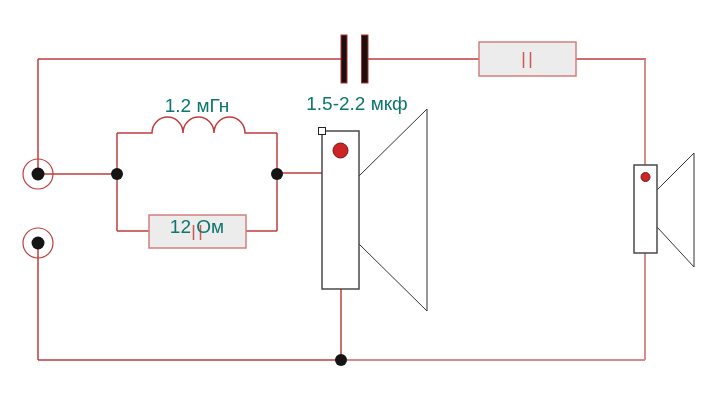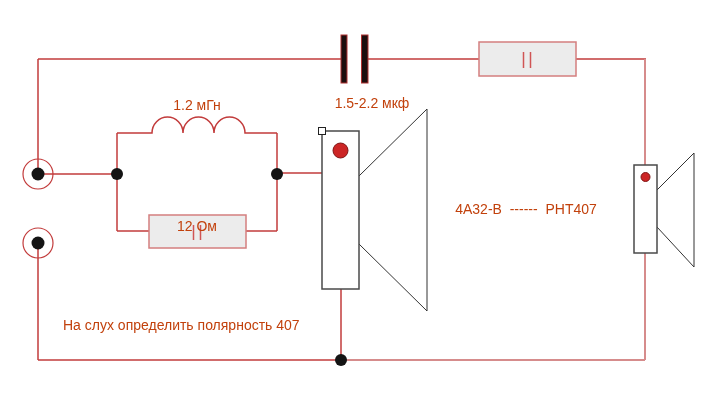--- a/index.html
+++ b/index.html
@@ -5,22 +5,22 @@
   html,body{margin:0;padding:0;background:#ffffff;}
   #canvas{
     position:relative;
     width:722px;height:419px;
     background:#ffffff;
     font-family:"Liberation Sans", sans-serif;
     overflow:hidden;
   }
   .label{
     position:absolute;
-    font-size:14px;
-    color:#c2410c;
+    font-size:19px;
+    color:#0f766e;
     white-space:pre;
     line-height:15px;
   }
   .centered{text-align:center;}
   svg{position:absolute;left:0;top:0;}
 </style>
 </head>
 <body>
 
 <div id="canvas">
@@ -89,21 +89,19 @@
 
     <g>
       <polyline points="657,190 694,153 694,267 657,227" fill="#ffffff" stroke="#333333" stroke-width="1"></polyline>
       <rect x="634" y="165" width="23" height="88" fill="#ffffff" stroke="#4a4a4a" stroke-width="1.5"></rect>
       <circle cx="645.5" cy="177" r="4.5" fill="#cc2525" stroke="#801515" stroke-width="1"></circle>
     </g>
   </svg>
 
   <div class="label centered" style="left:137px;top:98px;width:120px;">1.2 мГн</div>
 
-  <div class="label centered" style="left:312px;top:96px;width:120px;">1.5-2.2 мкф</div>
+  <div class="label centered" style="left:297px;top:96px;width:120px;">1.5-2.2 мкф</div>
 
 
   <div class="label centered" style="left:137px;top:191px;width:120px;margin-top:28px;">12 Ом</div>
 
-  <div class="label centered" style="left:436px;top:202px;width:180px;">4А32-В  ------  РНТ407</div>
 
-  <div class="label" style="left:63px;top:318px;">На слух определить полярность 407</div>
 </div>
 
 </body></html>

